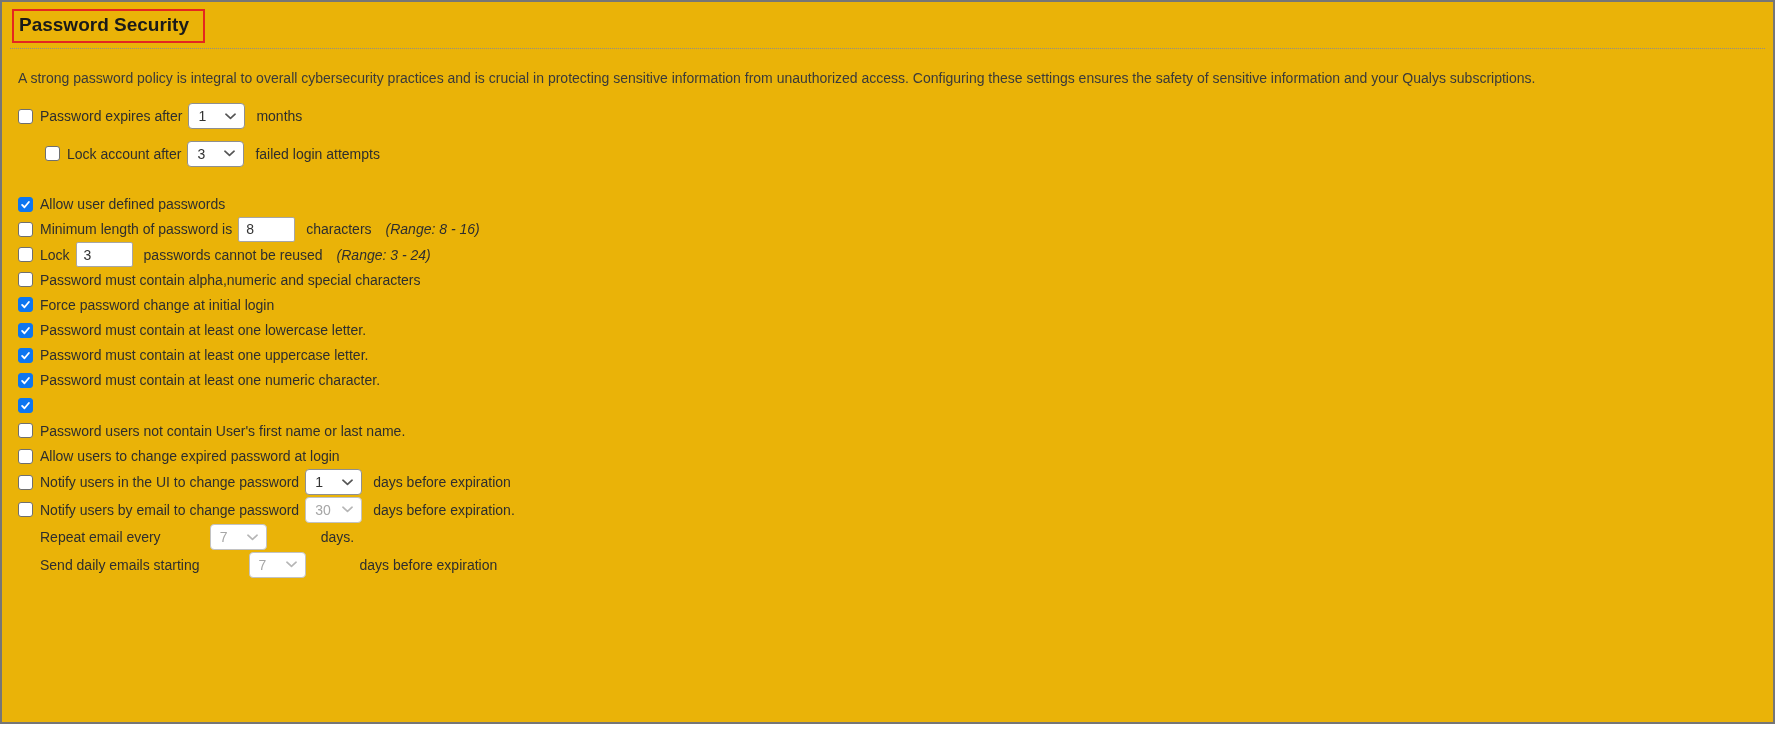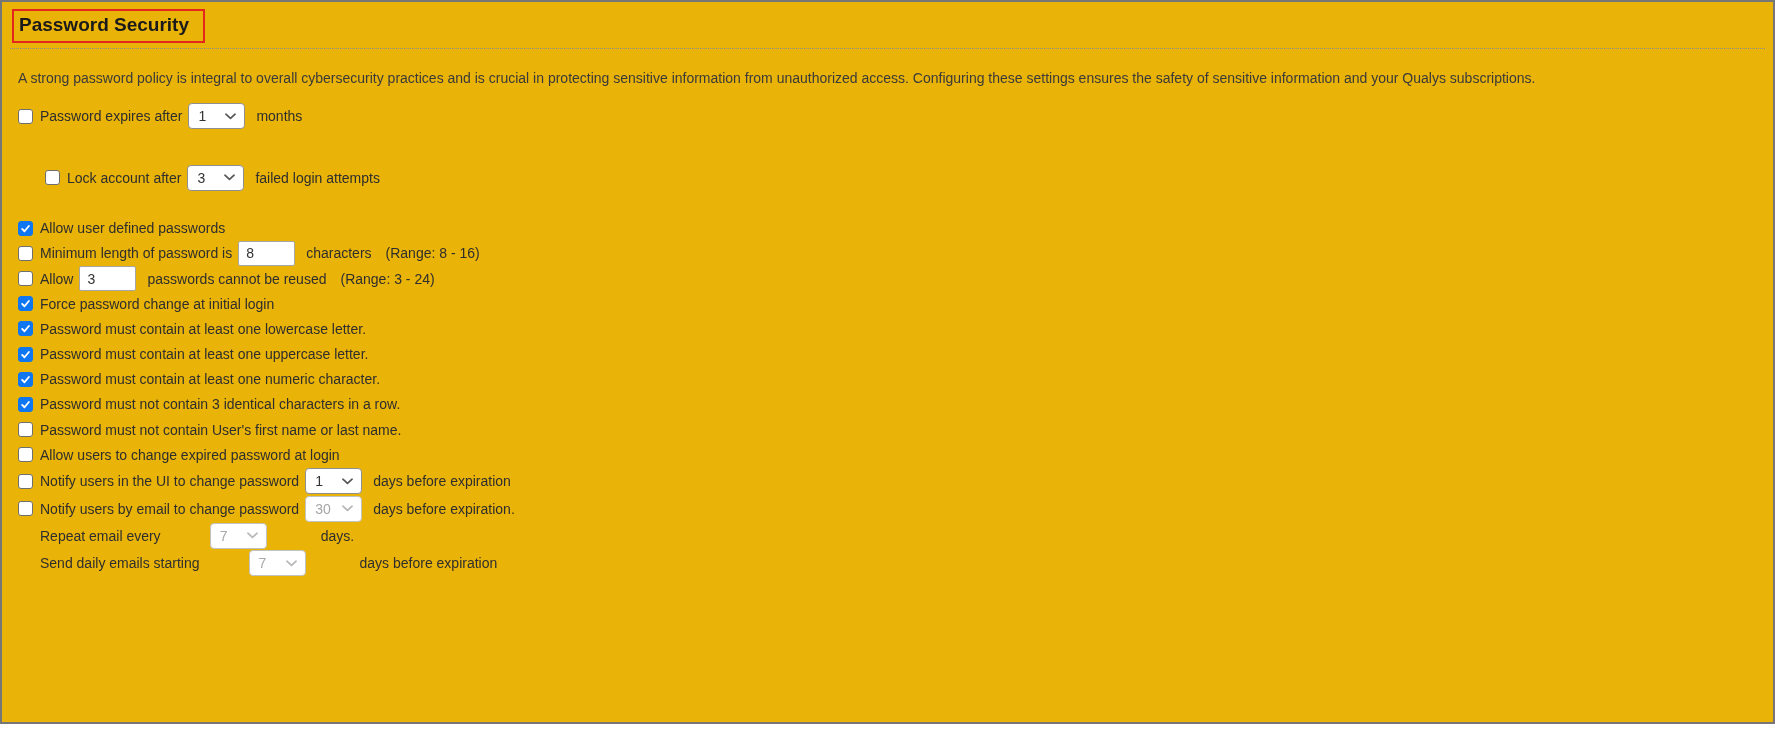--- a/index.html
+++ b/index.html
@@ -47,21 +47,21 @@
   }
   #rows { margin-top: 17px; }
   .row {
     display: flex;
     align-items: center;
     min-height: 25.2px;
     font-size: 14px;
     color: #2e2e2e;
   }
   .row.has-select { min-height: 27.4px; }
-  #rows .row:nth-child(1) { margin-bottom: 34px; align-items: center; }
+  #rows .row:nth-child(1) { margin-bottom: 10px; align-items: center; }
   #rows .row:nth-child(2) { margin-bottom: 24px; padding-left: 27px; }
   .row.indent { margin-left: 22px; gap: 43px; }
   .checkbox {
     width: 15px;
     height: 15px;
     flex: 0 0 15px;
     border: 1px solid #6f6f6f;
     border-radius: 3px;
     background: #ffffff;
     margin-right: 7px;
@@ -104,20 +104,21 @@
     border-radius: 2px;
     background: #ffffff;
     font-family: "Liberation Sans", sans-serif;
     font-size: 14px;
     color: #333333;
     padding: 0 4px 0 7px;
     margin: 0 11px 0 6px;
     flex: 0 0 auto;
   }
   .range-note {
+    font-style: italic;
     margin-left: 14px;
     white-space: nowrap;
     color: #2e2e2e;
   }
 </style>
 </head>
 <body>
 
 <div class="page">
   <div>
@@ -175,27 +176,34 @@
     <span class="label pre">Minimum length of password is</span>
 
     <input class="text-input" type="text" value="8" style="">
     <span class="label post">characters</span>
     <span class="range-note">(Range: 8 - 16)</span>
   </div>
         <div class="row">
     <span class="checkbox">
       
     </span>
-    <span class="label pre">Allow</span>
+    <span class="label pre">Lock</span>
 
     <input class="text-input" type="text" value="3" style="">
     <span class="label post">passwords cannot be reused</span>
     <span class="range-note">(Range: 3 - 24)</span>
   </div>
         <div class="row">
+    <span class="checkbox">
+      
+    </span>
+    <span class="label pre">Password must contain alpha,numeric and special characters</span>
+
+  </div>
+        <div class="row">
     <span class="checkbox checked">
       <svg class="check" viewBox="0 0 12 12">
               <path d="M2.3 6.4 L4.9 9 L9.7 3.3" fill="none" stroke="#ffffff" stroke-width="2" stroke-linecap="round" stroke-linejoin="round"></path>
             </svg>
     </span>
     <span class="label pre">Force password change at initial login</span>
 
   </div>
         <div class="row">
     <span class="checkbox checked">
@@ -223,28 +231,27 @@
     </span>
     <span class="label pre">Password must contain at least one numeric character.</span>
 
   </div>
         <div class="row">
     <span class="checkbox checked">
       <svg class="check" viewBox="0 0 12 12">
               <path d="M2.3 6.4 L4.9 9 L9.7 3.3" fill="none" stroke="#ffffff" stroke-width="2" stroke-linecap="round" stroke-linejoin="round"></path>
             </svg>
     </span>
-    <span class="label pre">Password must not contain 3 identical characters in a row.</span>
-
-  </div>
-        <div class="row">
-    <span class="checkbox">
-      
-    </span>
-    <span class="label pre">Password must not contain User's first name or last name.</span>
+
+  </div>
+        <div class="row">
+    <span class="checkbox">
+      
+    </span>
+    <span class="label pre">Password users not contain User's first name or last name.</span>
 
   </div>
         <div class="row">
     <span class="checkbox">
       
     </span>
     <span class="label pre">Allow users to change expired password at login</span>
 
   </div>
         <div class="row has-select">

